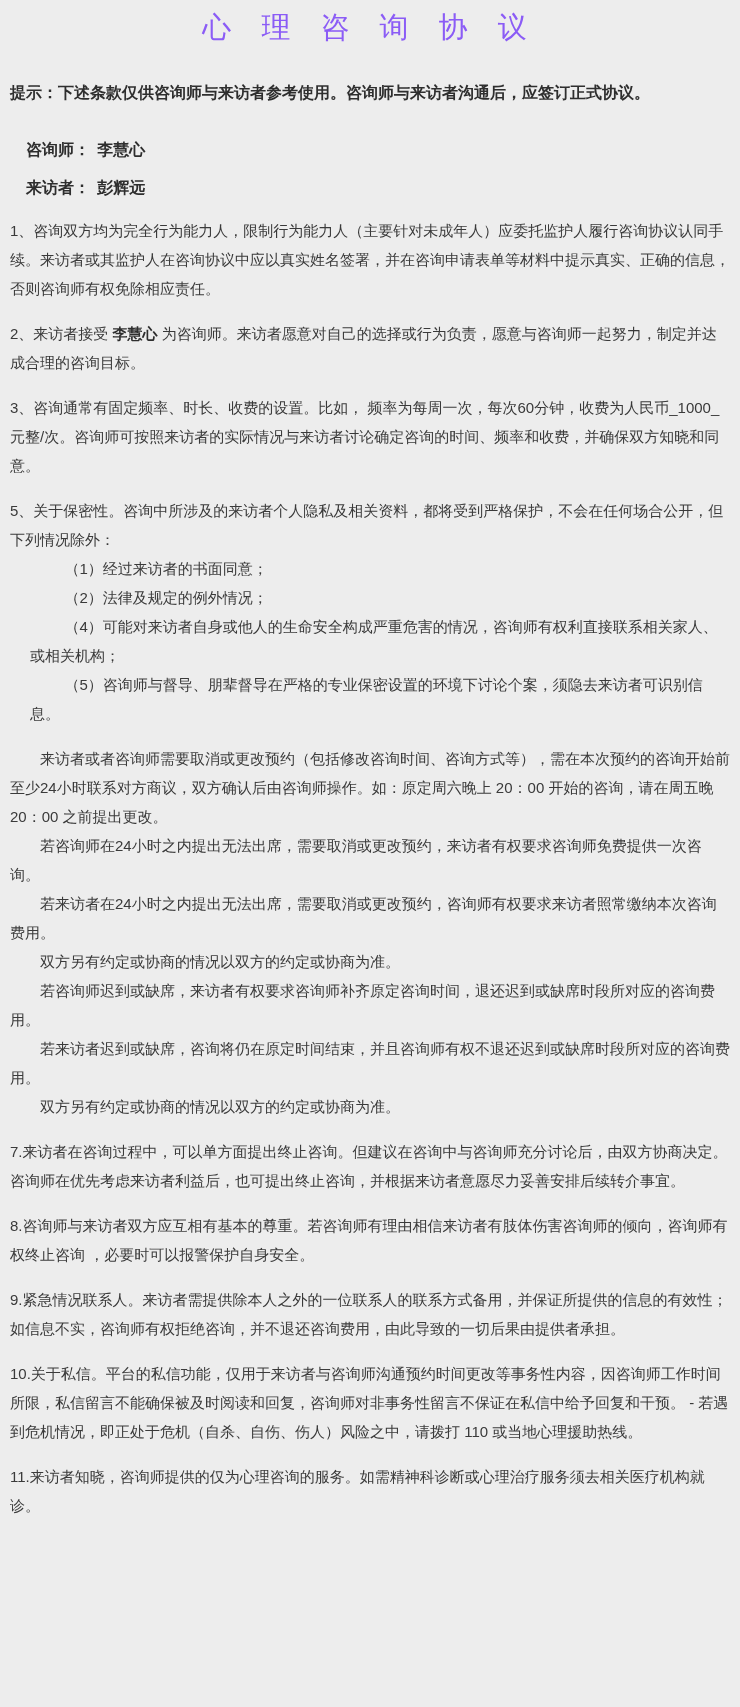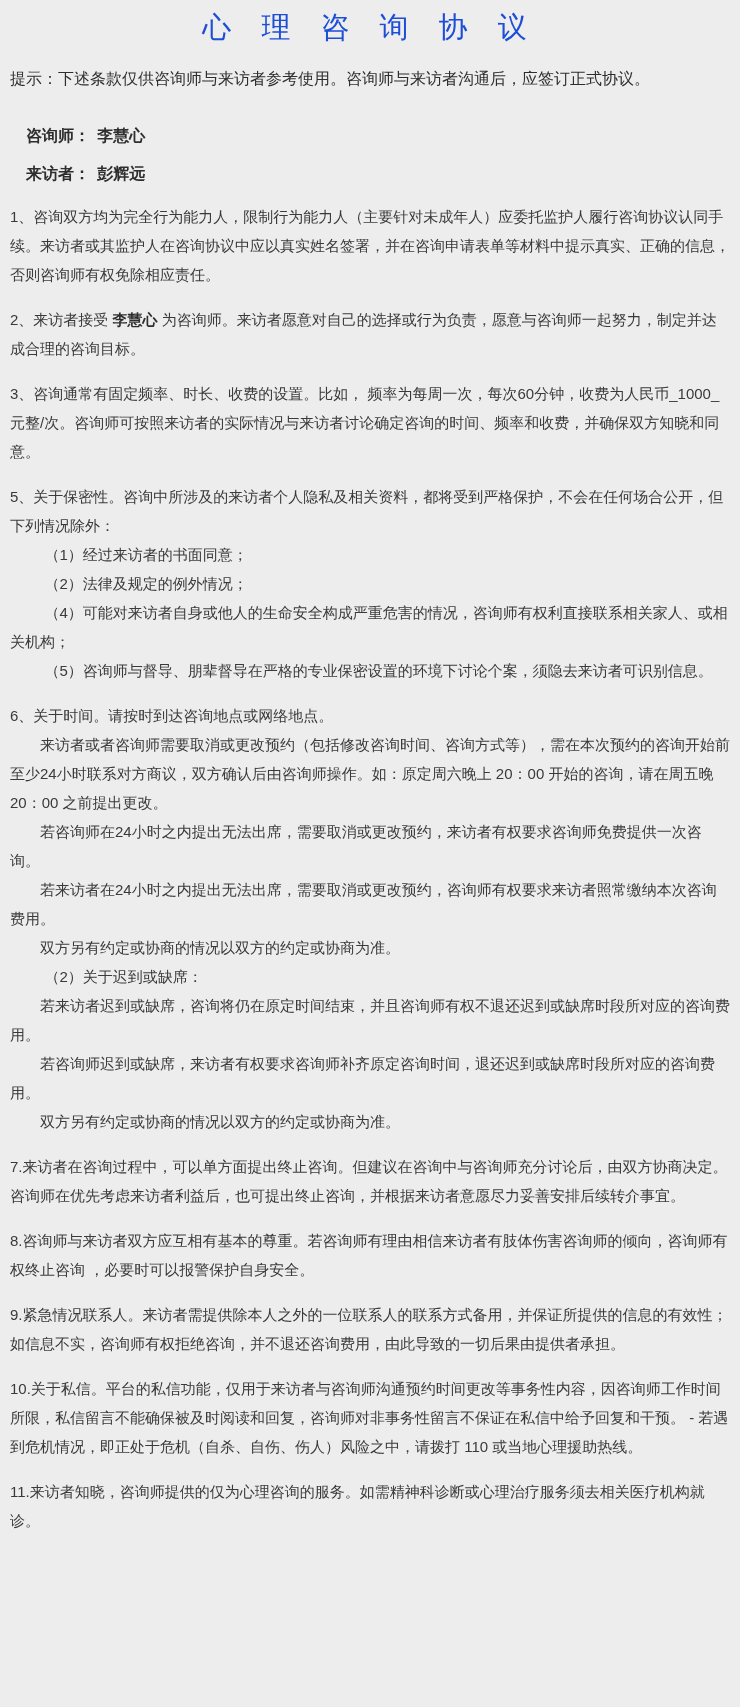--- a/index.html
+++ b/index.html
@@ -10,50 +10,50 @@
     color: #3a3a3a;
     font-family: "Liberation Sans", "DejaVu Sans", sans-serif;
     -webkit-font-smoothing: antialiased;
   }
   .page {
     box-sizing: border-box;
     width: 740px;
     padding: 6px 10px 60px 10px;
   }
   .doc-title {
-    margin: 2px 0 16px 0;
+    margin: 2px 0 30px 0;
     text-align: center;
     font-size: 29px;
     font-weight: 400;
     letter-spacing: 11px;
-    color: #1d4ed8;
+    color: #8b5cf6;
   }
   .notice {
     margin: 0 0 30px 0;
     font-size: 16px;
-    font-weight: 400;
+    font-weight: 700;
     line-height: 30px;
     color: #2e2e2e;
   }
   .party {
     margin: 14px 16px;
     font-size: 16px;
     font-weight: 700;
     line-height: 24px;
     color: #2e2e2e;
   }
   .party .name { margin-left: 0.45em; }
   .clause {
     margin: 16px 0;
     font-size: 15px;
     line-height: 29px;
     color: #3a3a3a;
   }
   .clause p { margin: 0; }
-  .clause .item { text-indent: 2.3em; }
+  .clause .item { text-indent: 2.3em; margin-left: 20px; }
   .clause .sub { text-indent: 2em; }
   .inline-bold { font-weight: 700; color: #2e2e2e; }
 </style>
 </head>
 <body>
 
 <div class="page">
 
   <h1 class="doc-title">心 理 咨 询 协 议</h1>
 
@@ -78,28 +78,26 @@
 
   <div class="clause">
     <p>5、关于保密性。咨询中所涉及的来访者个人隐私及相关资料，都将受到严格保护，不会在任何场合公开，但下列情况除外：</p>
     <p class="item">（1）经过来访者的书面同意；</p>
     <p class="item">（2）法律及规定的例外情况；</p>
     <p class="item">（4）可能对来访者自身或他人的生命安全构成严重危害的情况，咨询师有权利直接联系相关家人、或相关机构；</p>
     <p class="item">（5）咨询师与督导、朋辈督导在严格的专业保密设置的环境下讨论个案，须隐去来访者可识别信息。</p>
   </div>
 
   <div class="clause">
-    <p>6、关于时间。请按时到达咨询地点或网络地点。</p>
     <p class="sub">来访者或者咨询师需要取消或更改预约（包括修改咨询时间、咨询方式等），需在本次预约的咨询开始前至少24小时联系对方商议，双方确认后由咨询师操作。如：原定周六晚上 20：00 开始的咨询，请在周五晚 20：00 之前提出更改。</p>
     <p class="sub">若咨询师在24小时之内提出无法出席，需要取消或更改预约，来访者有权要求咨询师免费提供一次咨询。</p>
     <p class="sub">若来访者在24小时之内提出无法出席，需要取消或更改预约，咨询师有权要求来访者照常缴纳本次咨询费用。</p>
     <p class="sub">双方另有约定或协商的情况以双方的约定或协商为准。</p>
-    <p class="item">（2）关于迟到或缺席：</p>
+    <p class="sub">若咨询师迟到或缺席，来访者有权要求咨询师补齐原定咨询时间，退还迟到或缺席时段所对应的咨询费用。</p>
     <p class="sub">若来访者迟到或缺席，咨询将仍在原定时间结束，并且咨询师有权不退还迟到或缺席时段所对应的咨询费用。</p>
-    <p class="sub">若咨询师迟到或缺席，来访者有权要求咨询师补齐原定咨询时间，退还迟到或缺席时段所对应的咨询费用。</p>
     <p class="sub">双方另有约定或协商的情况以双方的约定或协商为准。</p>
   </div>
 
   <div class="clause">
     <p>7.来访者在咨询过程中，可以单方面提出终止咨询。但建议在咨询中与咨询师充分讨论后，由双方协商决定。咨询师在优先考虑来访者利益后，也可提出终止咨询，并根据来访者意愿尽力妥善安排后续转介事宜。</p>
   </div>
 
   <div class="clause">
     <p>8.咨询师与来访者双方应互相有基本的尊重。若咨询师有理由相信来访者有肢体伤害咨询师的倾向，咨询师有权终止咨询 ，必要时可以报警保护自身安全。</p>
   </div>

